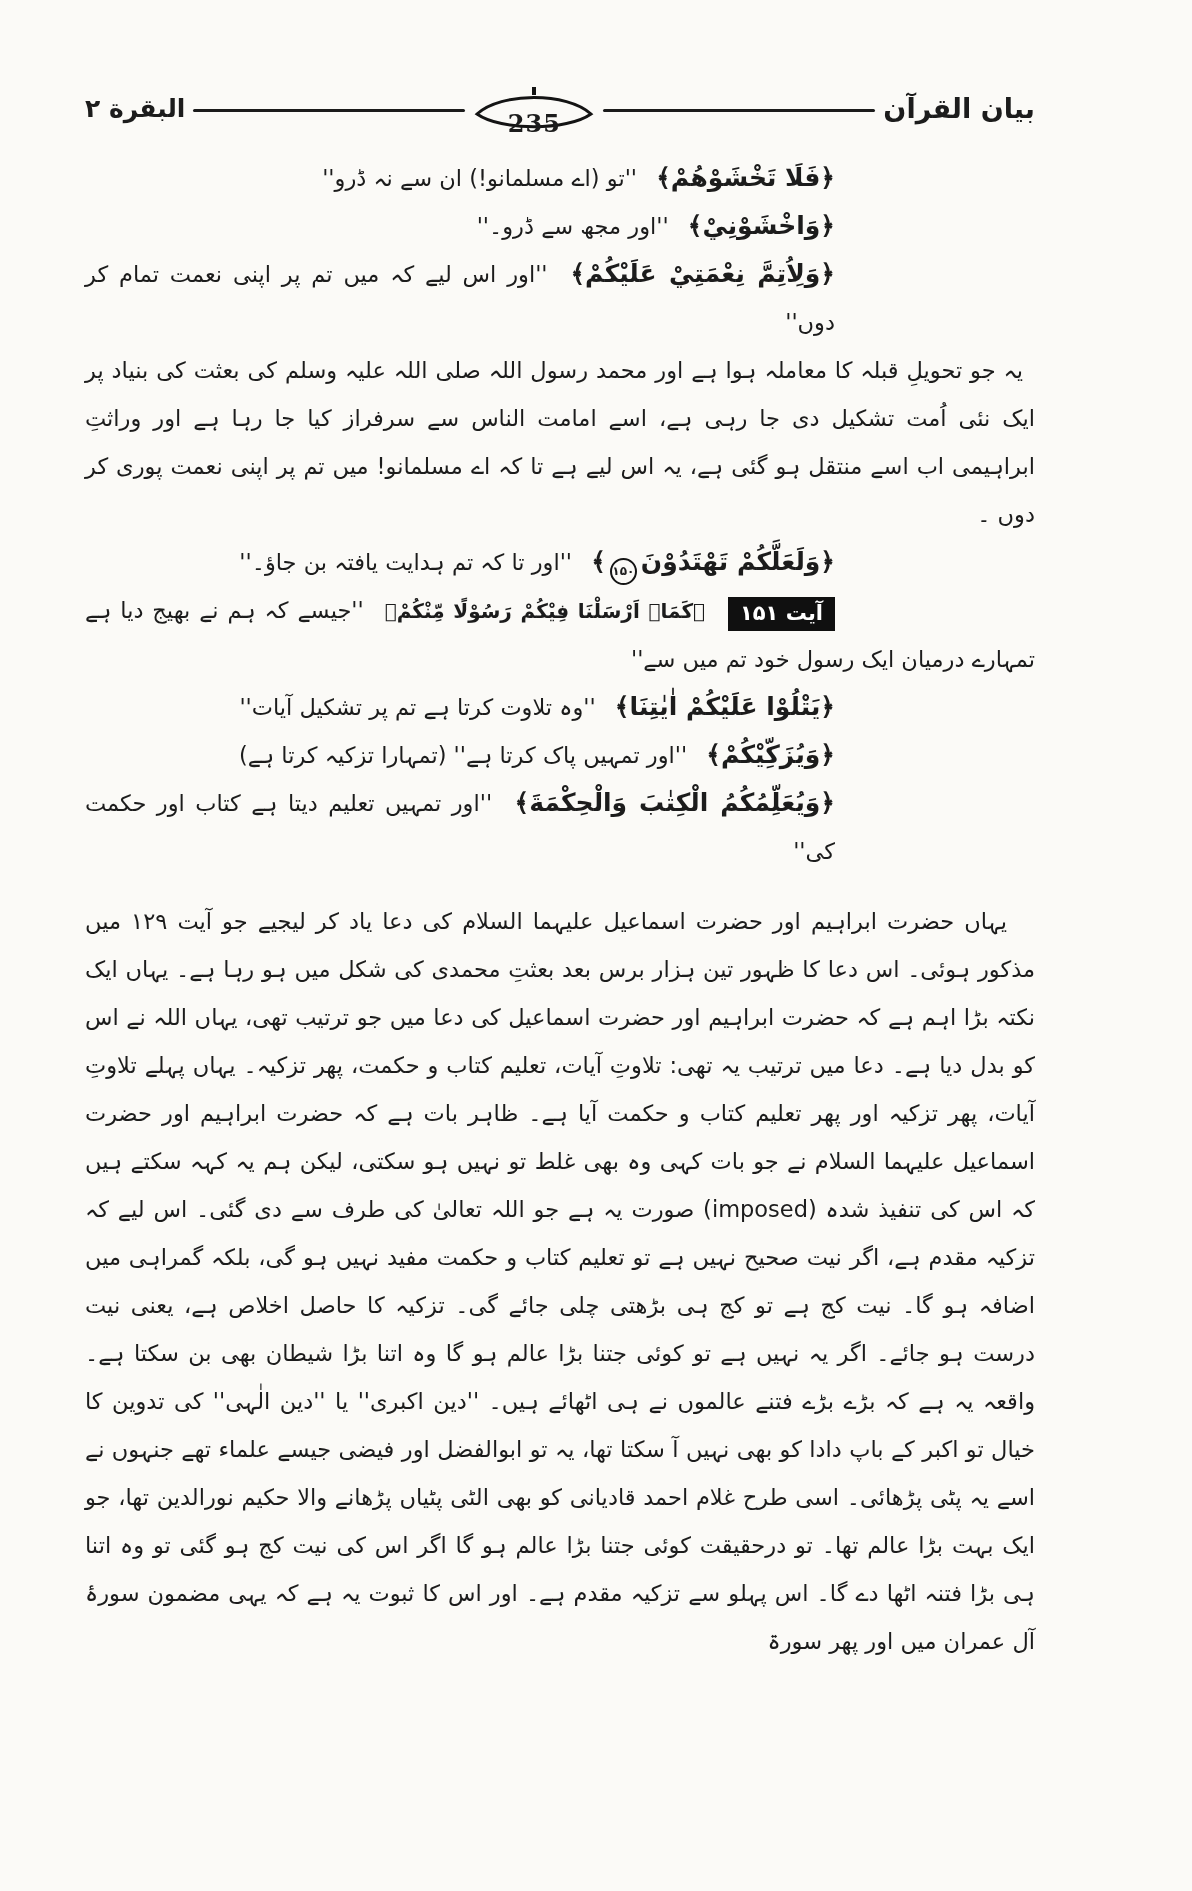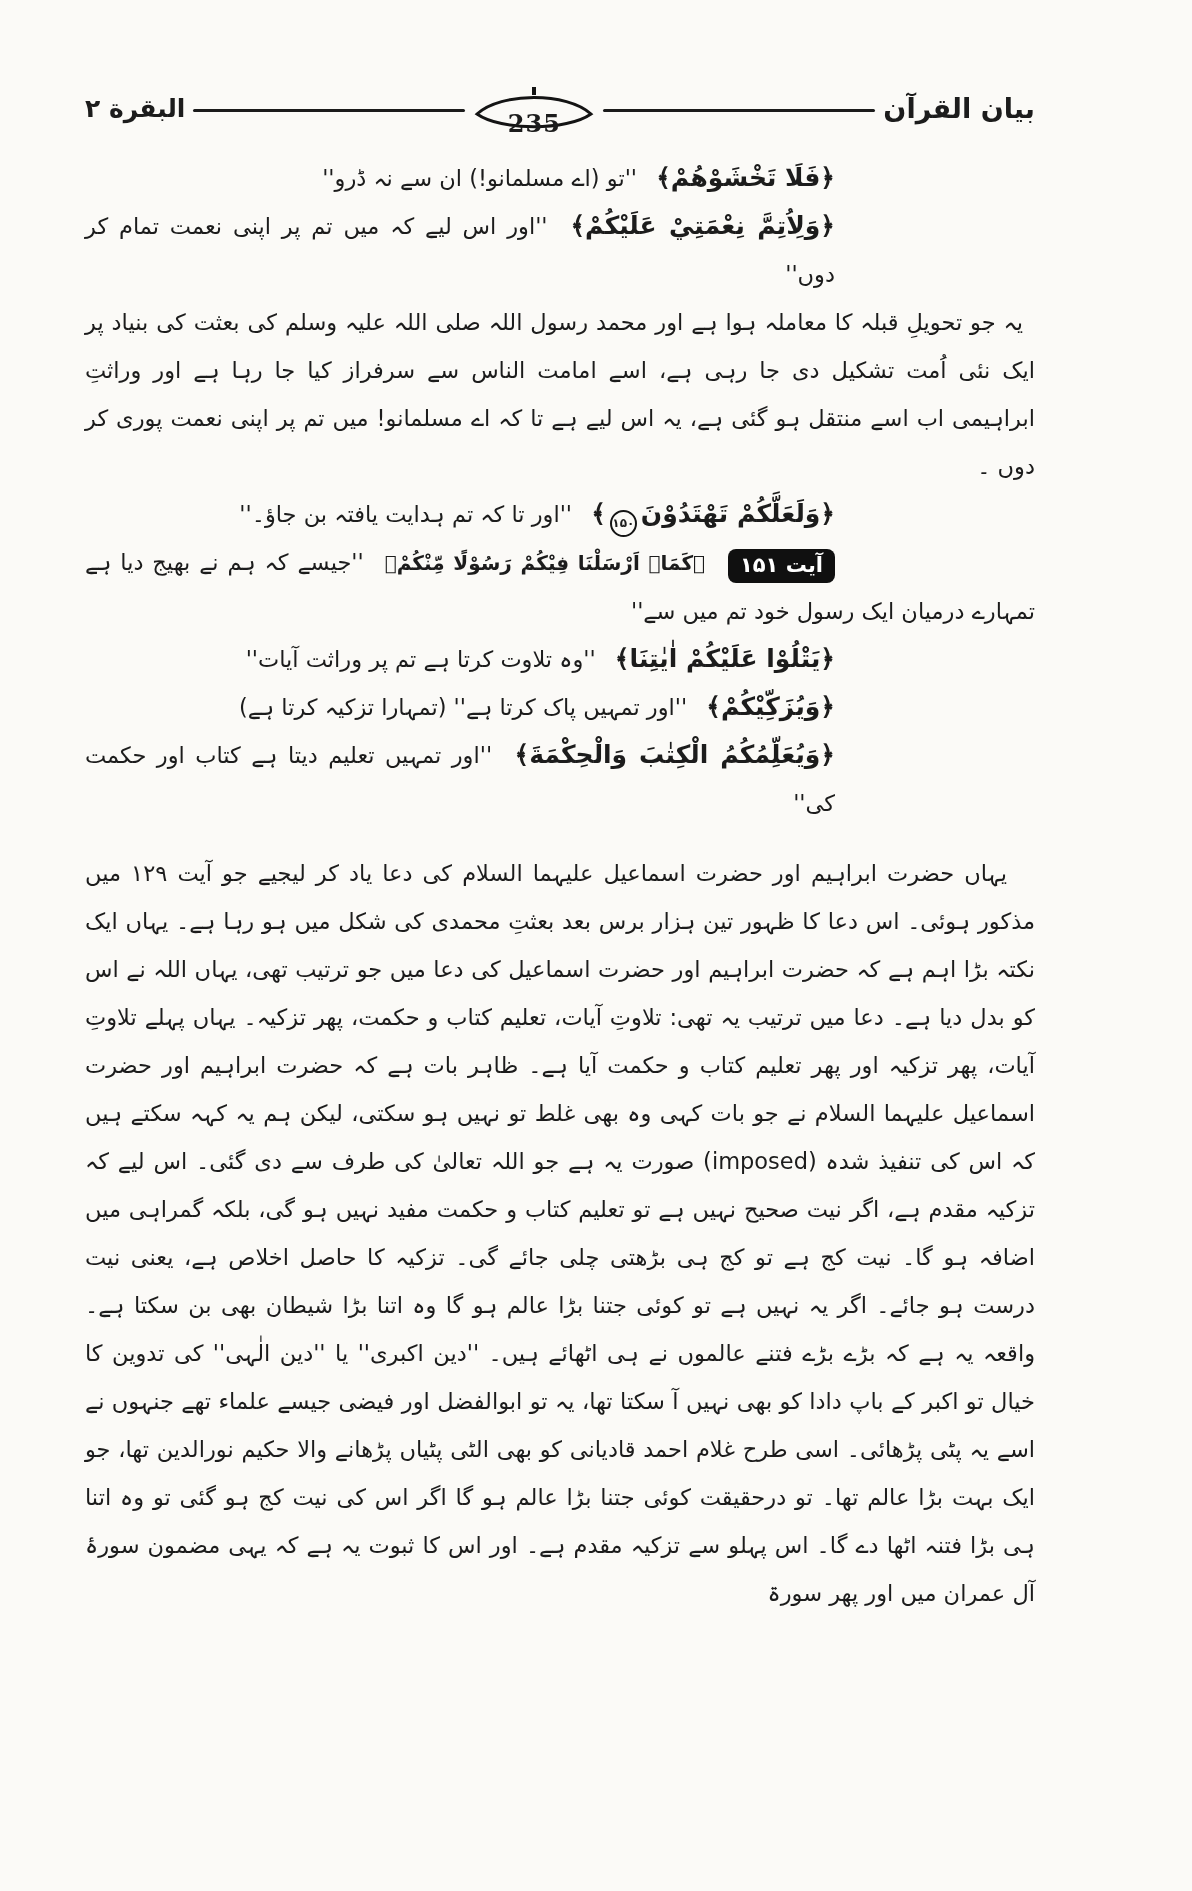--- a/index.html
+++ b/index.html
@@ -105,21 +105,20 @@
     display: inline-block;
     background: #101010;
     color: #ffffff;
     font-weight: bold;
     font-size: 21px;
     line-height: 30px;
     padding: 1px 12px 3px 12px;
     margin-left: 14px;
     text-indent: 0;
     vertical-align: -2px;
-    border-radius: 8px;
   }
 
   .ayah-circle {
     display: inline-flex;
     align-items: center;
     justify-content: center;
     box-sizing: border-box;
     width: 27px;
     height: 27px;
     border: 2px solid #141414;
@@ -158,20 +157,24 @@
     <span class="book-title" dir="rtl">بیان القرآن</span>
   </header>
 
   <main class="body-text" dir="rtl">
 
     <p class="verse">
       <span class="ar">﴿فَلَا تَخْشَوْهُمْ﴾</span>
       <span class="tr">''تو (اے مسلمانو!) ان سے نہ ڈرو''</span>
     </p>
 
+    <p class="verse">
+      <span class="ar">﴿وَاخْشَوْنِيْ﴾</span>
+      <span class="tr">''اور مجھ سے ڈرو۔''</span>
+    </p>
 
     <p class="verse">
       <span class="ar">﴿وَلِاُتِمَّ نِعْمَتِيْ عَلَيْكُمْ﴾</span>
       <span class="tr">''اور اس لیے کہ میں تم پر اپنی نعمت تمام کر دوں''</span>
     </p>
 
     <p class="para">یہ جو تحویلِ قبلہ کا معاملہ ہوا ہے اور محمد رسول اللہ صلی اللہ علیہ وسلم کی بعثت کی بنیاد پر ایک نئی اُمت تشکیل دی جا رہی ہے، اسے امامت الناس سے سرفراز کیا جا رہا ہے اور وراثتِ ابراہیمی اب اسے منتقل ہو گئی ہے، یہ اس لیے ہے تا کہ اے مسلمانو! میں تم پر اپنی نعمت پوری کر دوں ۔</p>
 
     <p class="verse">
       <span class="ar"><span>﴿وَلَعَلَّكُمْ تَهْتَدُوْنَ</span><span class="ayah-circle">۱۵۰</span><span>﴾</span></span>
@@ -179,21 +182,21 @@
     </p>
 
     <p class="ayat-para">
       <span class="ayat-marker">آیت ۱۵۱</span>
       <span class="ar">﴿كَمَاۤ اَرْسَلْنَا فِيْكُمْ رَسُوْلًا مِّنْكُمْ﴾</span>
       <span class="tr">''جیسے کہ ہم نے بھیج دیا ہے تمہارے درمیان ایک رسول خود تم میں سے''</span>
     </p>
 
     <p class="verse">
       <span class="ar">﴿يَتْلُوْا عَلَيْكُمْ اٰيٰتِنَا﴾</span>
-      <span class="tr">''وہ تلاوت کرتا ہے تم پر وراثت آیات''</span>
+      <span class="tr">''وہ تلاوت کرتا ہے تم پر تشکیل آیات''</span>
     </p>
 
     <p class="verse">
       <span class="ar">﴿وَيُزَكِّيْكُمْ﴾</span>
       <span class="tr">''اور تمہیں پاک کرتا ہے'' (تمہارا تزکیہ کرتا ہے)</span>
     </p>
 
     <p class="verse">
       <span class="ar">﴿وَيُعَلِّمُكُمُ الْكِتٰبَ وَالْحِكْمَةَ﴾</span>
       <span class="tr">''اور تمہیں تعلیم دیتا ہے کتاب اور حکمت کی''</span>

